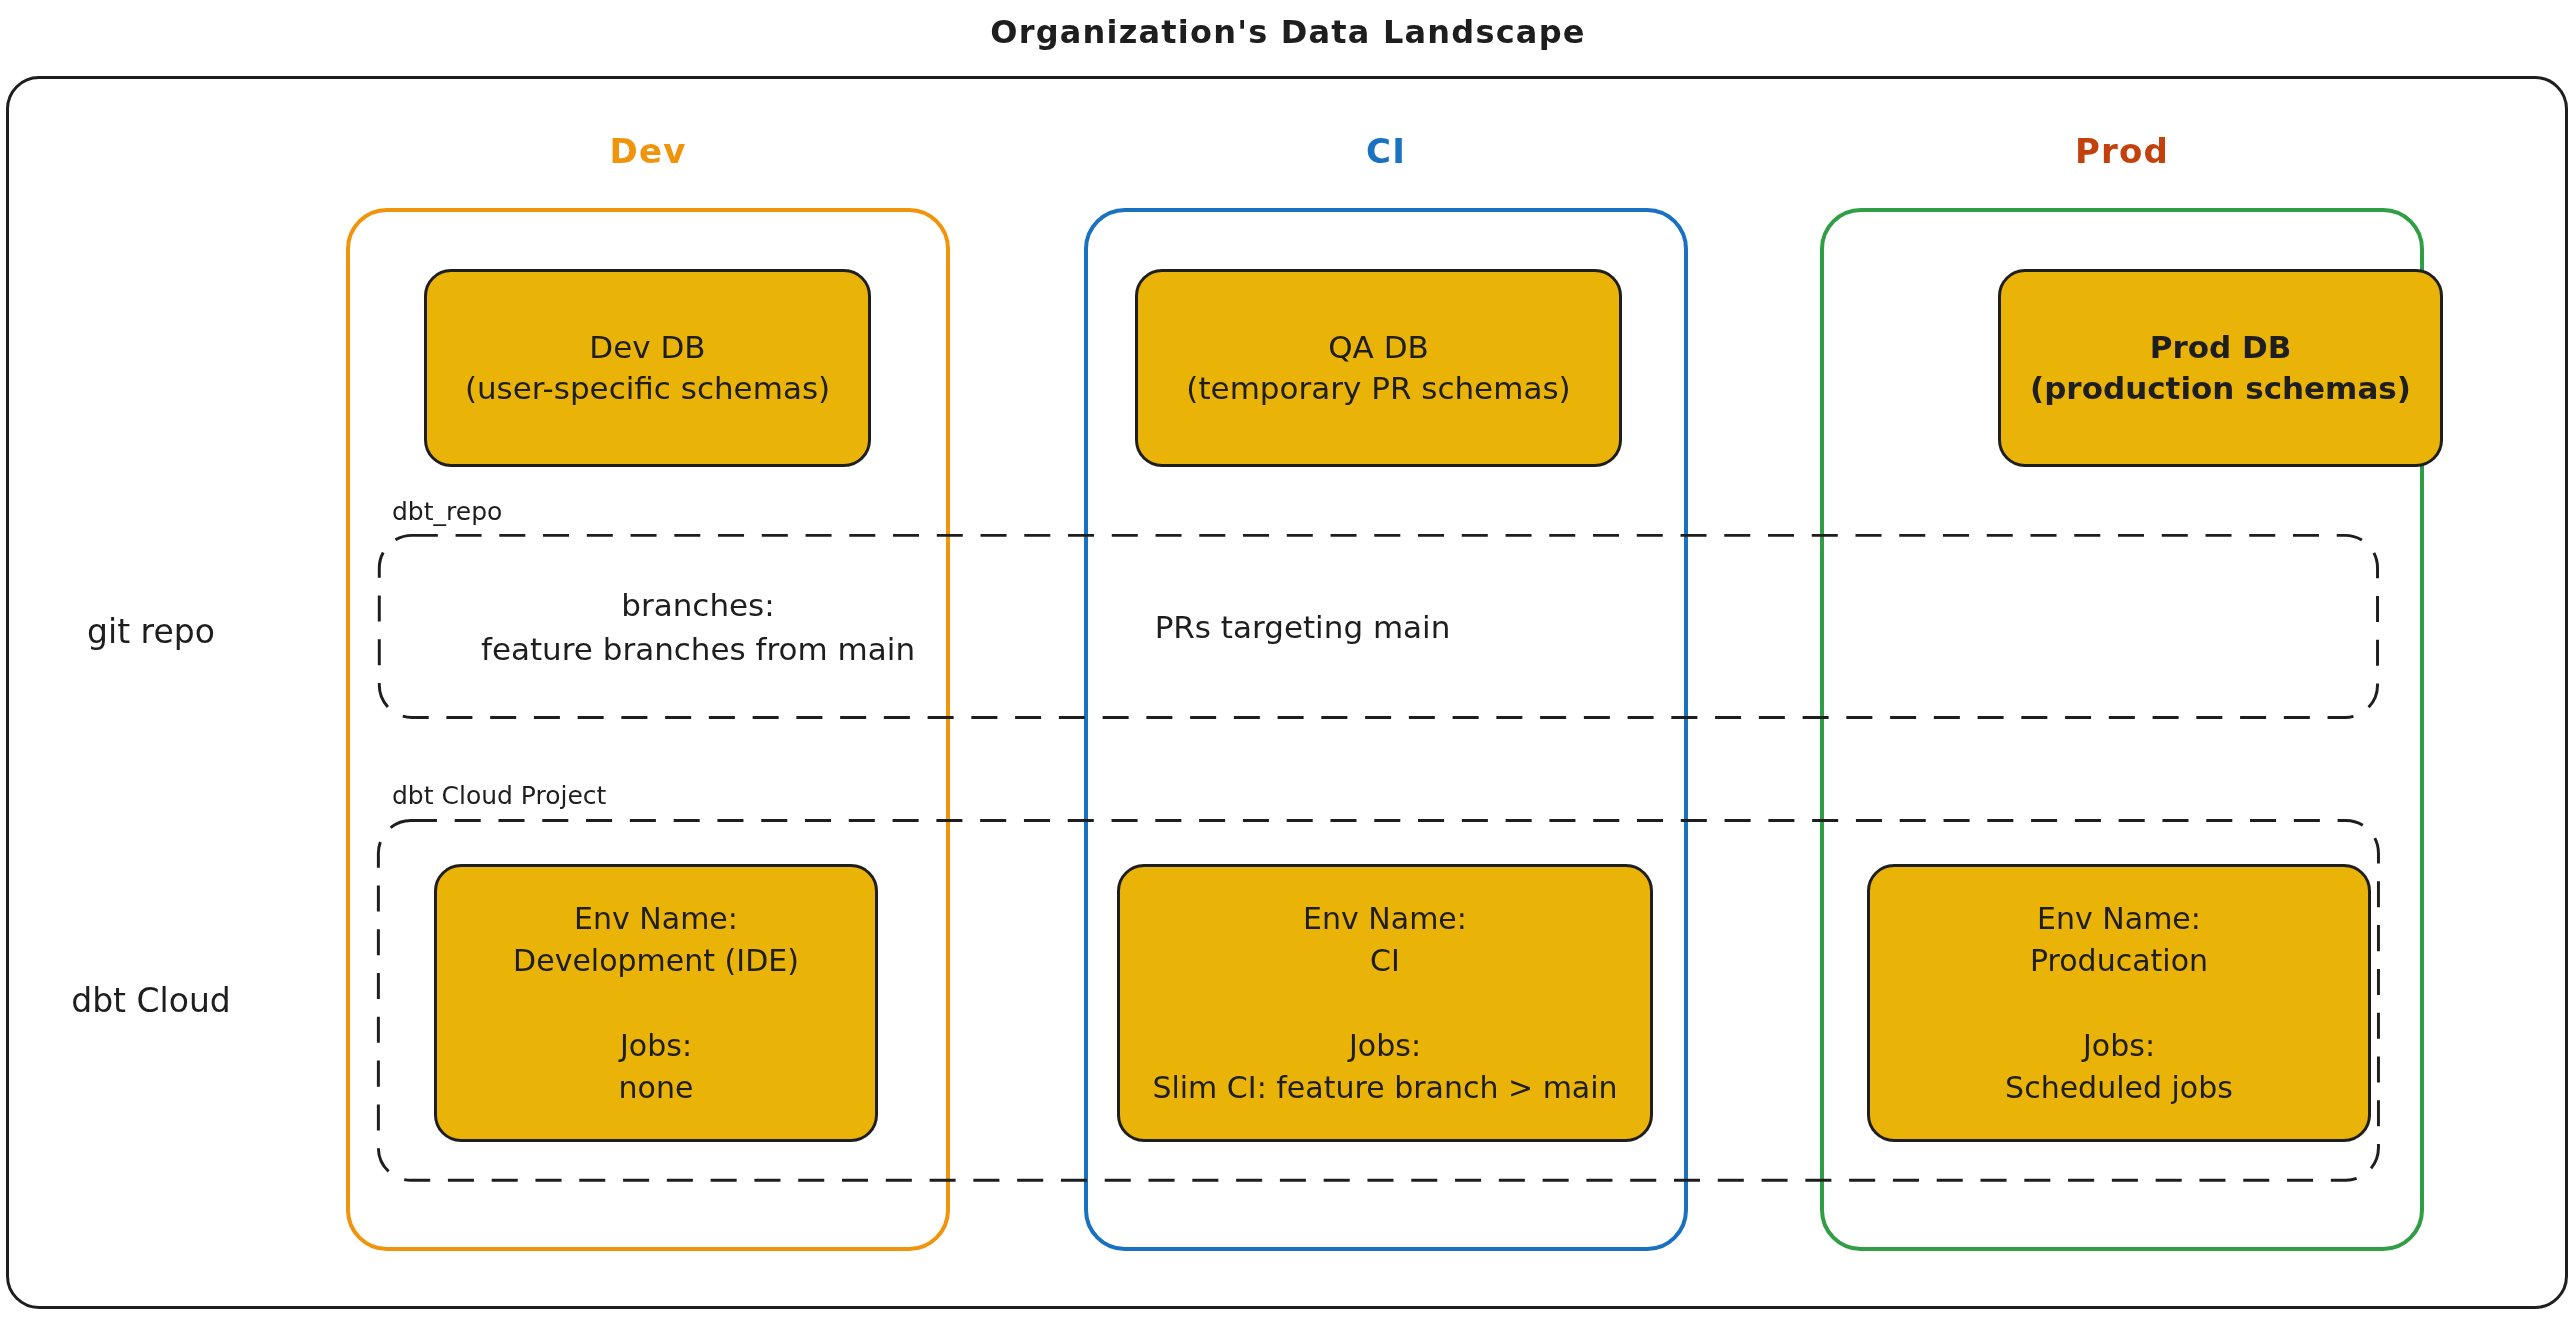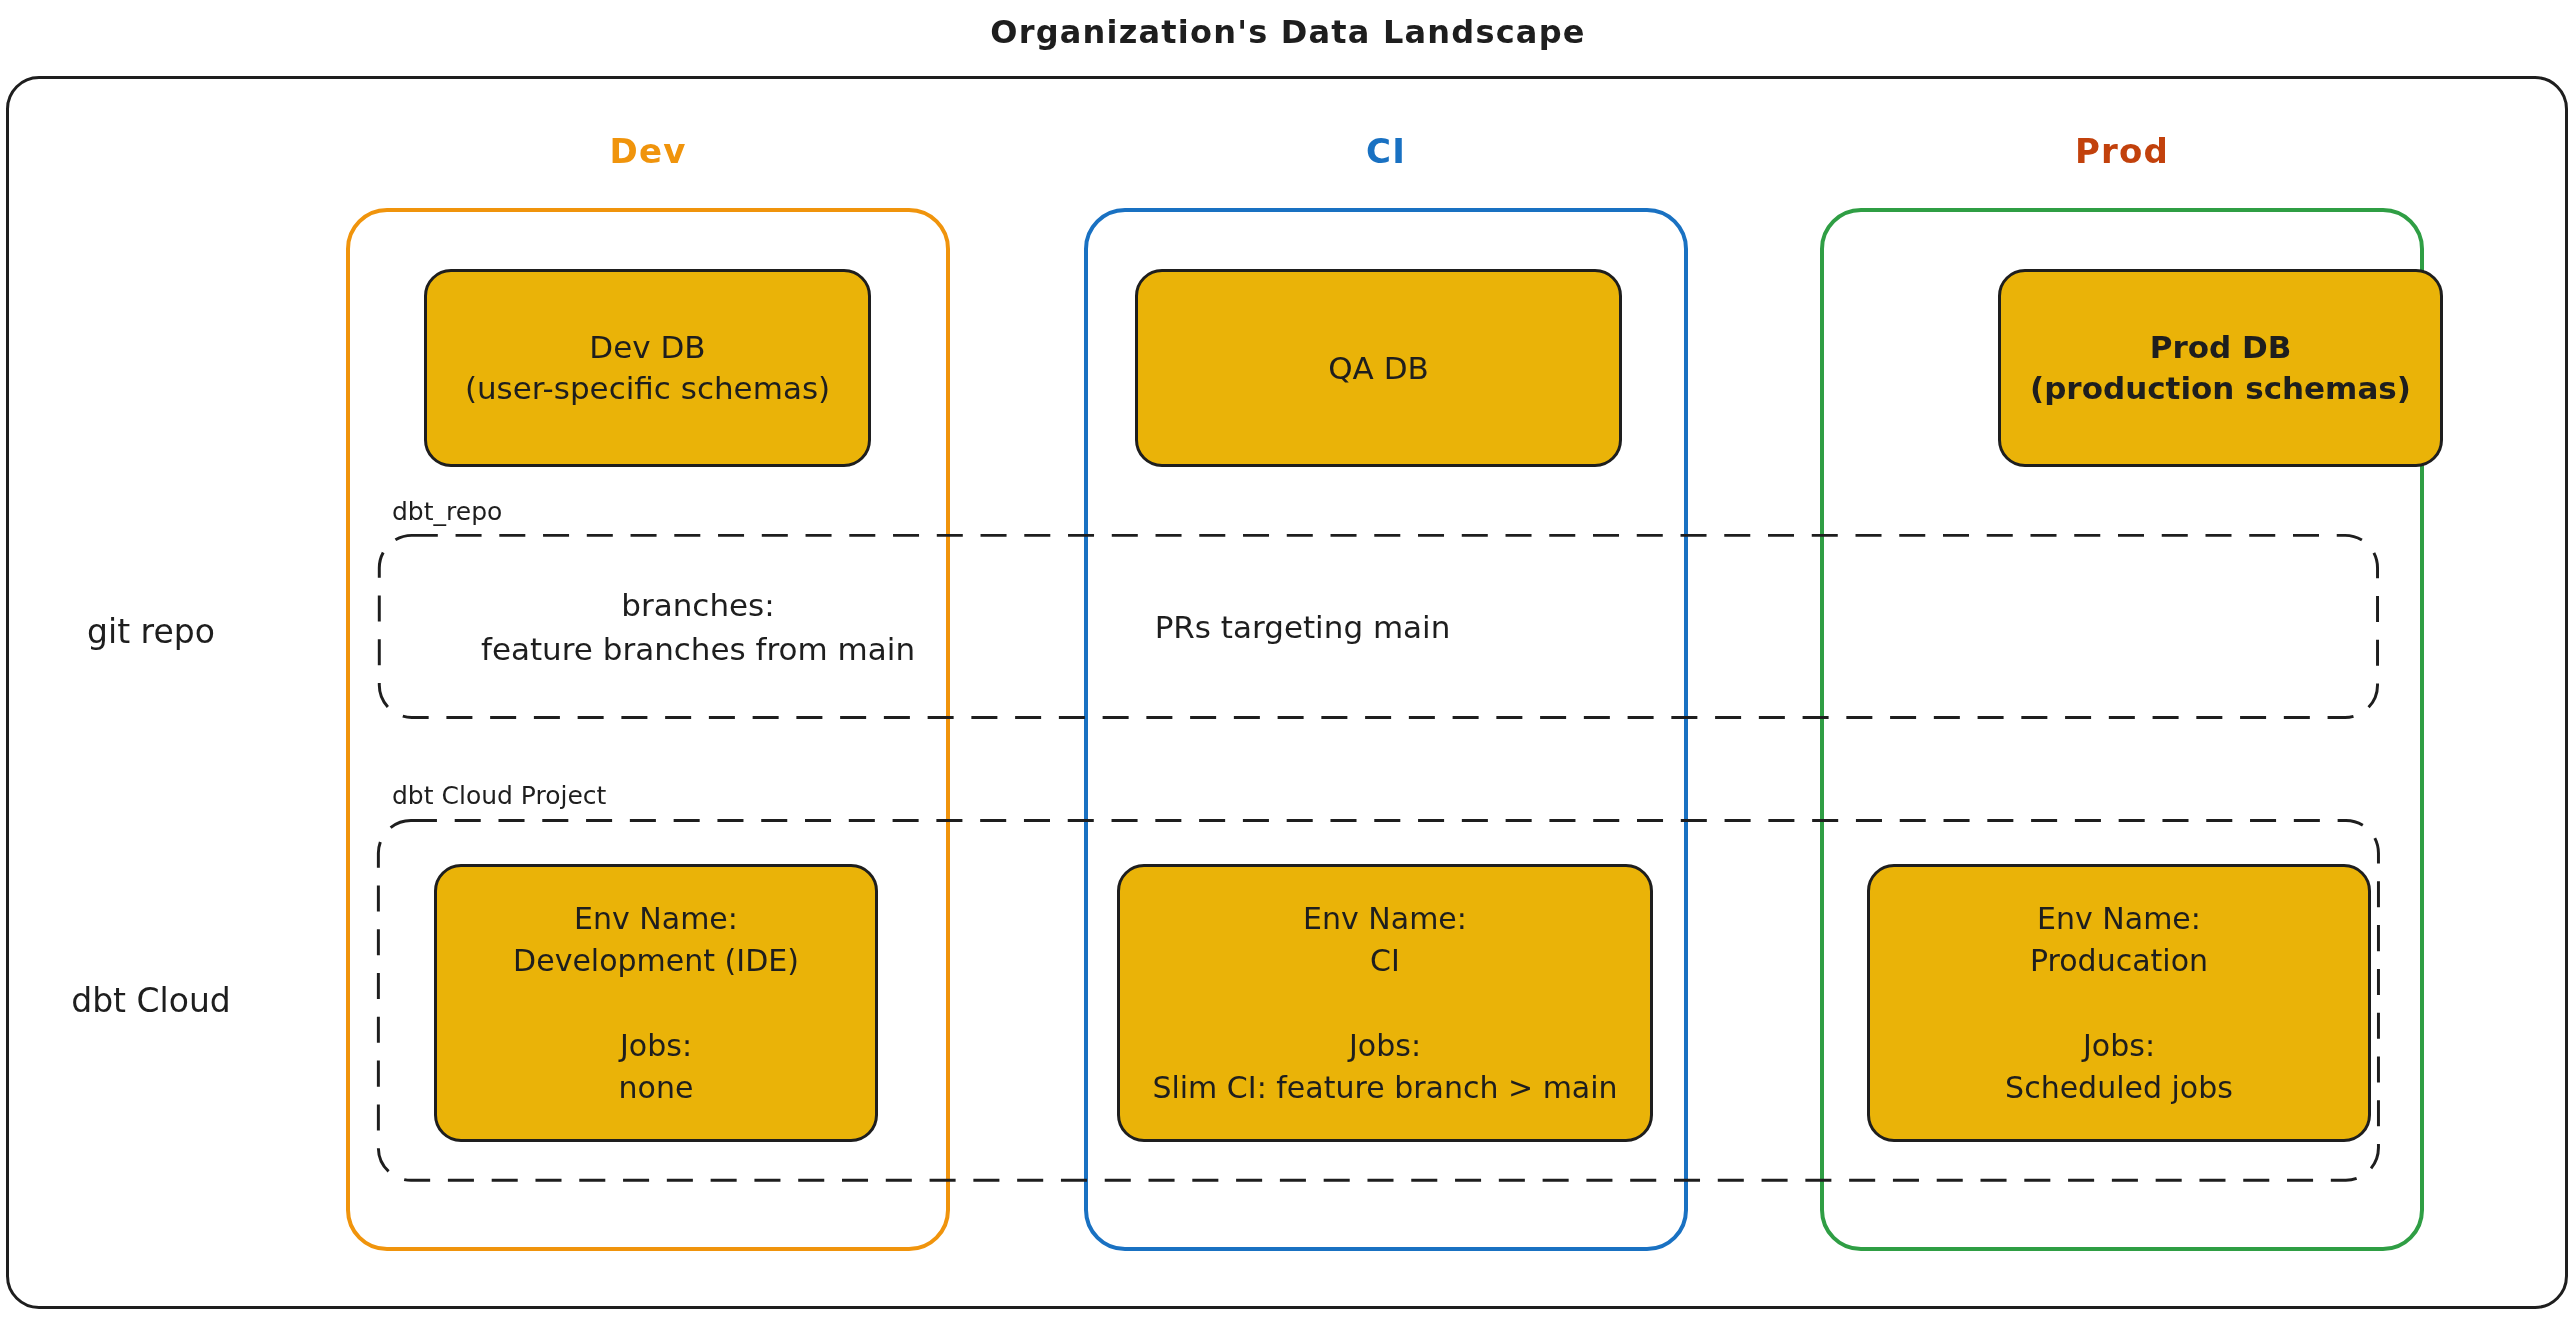--- a/index.html
+++ b/index.html
@@ -135,20 +135,21 @@
 
   <div class="abs row-label" style="top:610px;">git repo</div>
   <div class="abs row-label" style="top:979px;">dbt Cloud</div>
 
   <div class="abs node-box db-box db-dev">
     <div>Dev DB</div>
     <div>(user-specific schemas)</div>
   </div>
   <div class="abs node-box db-box db-ci">
     <div>QA DB</div>
+    <div>(temporary PR schemas)</div>
   </div>
   <div class="abs node-box db-box db-prod">
     <div>Prod DB</div>
     <div>(production schemas)</div>
   </div>
 
   <svg class="abs dashed-svg" style="left:376px; top:533px;" width="2006" height="188" viewBox="0 0 3390 318">
     <rect x="4" y="4" width="3380" height="308" rx="55" fill="none" stroke="#1e1e1e" stroke-width="5" stroke-dasharray="44 30"></rect>
   </svg>
   <div class="abs section-label" style="left:392px; top:497px;">dbt_repo</div>

